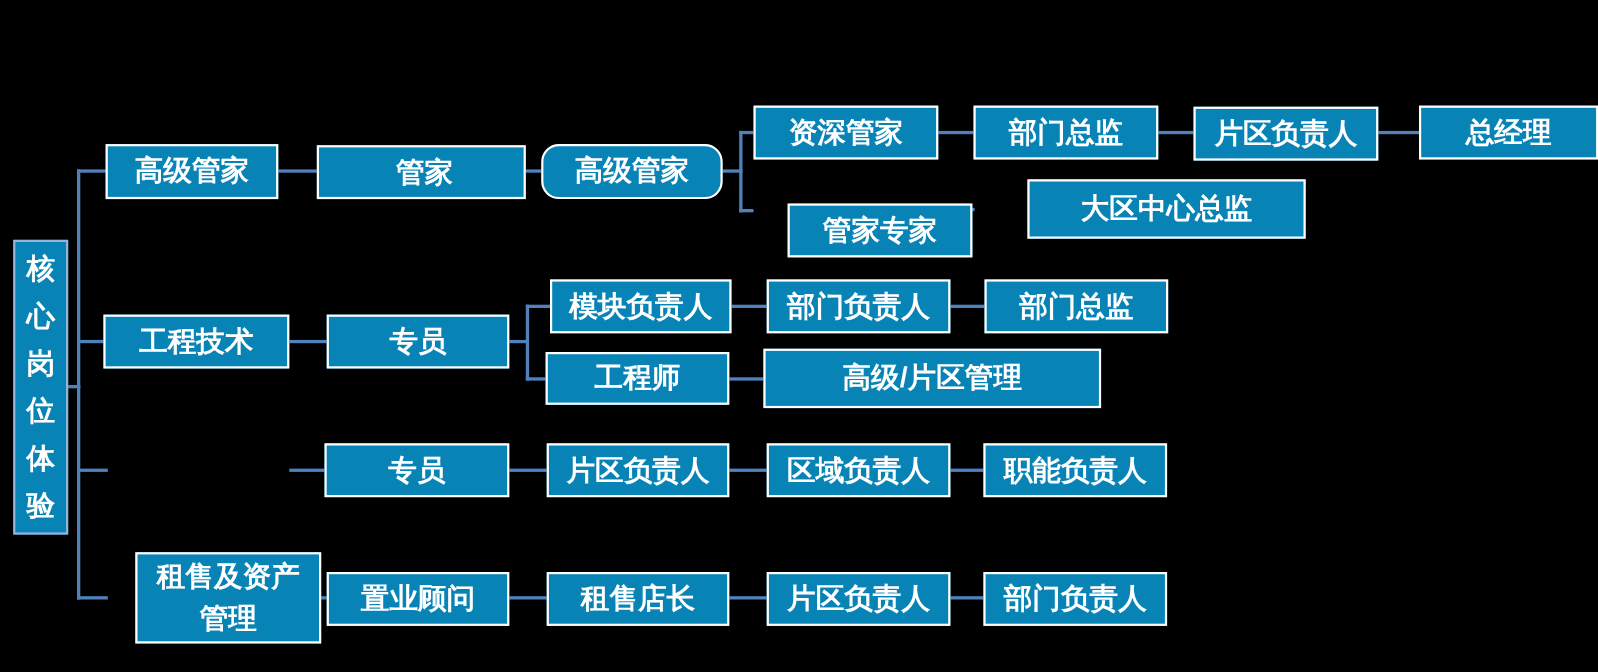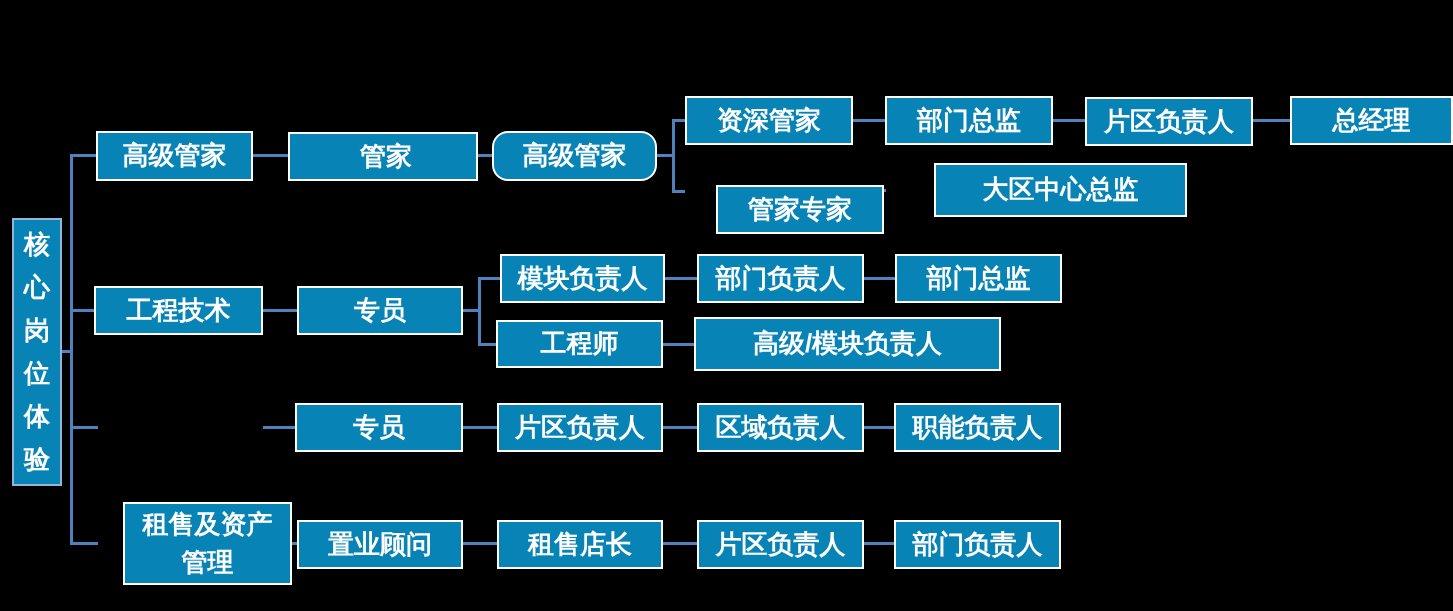--- a/index.html
+++ b/index.html
@@ -82,21 +82,21 @@
   <div class="node" style="left:1290px;top:96px;width:163px;height:49px;">总经理</div>
   <div class="node" style="left:716px;top:165px;width:168px;height:49px;margin-top:20px;">管家专家</div>
   <div class="node" style="left:886px;top:163px;width:253px;height:54px;margin-left:48px;">大区中心总监</div>
 
   <div class="node" style="left:94px;top:286px;width:169px;height:49px;">工程技术</div>
   <div class="node" style="left:297px;top:286px;width:166px;height:49px;">专员</div>
   <div class="node" style="left:500px;top:254px;width:165px;height:49px;">模块负责人</div>
   <div class="node" style="left:697px;top:254px;width:167px;height:49px;">部门负责人</div>
   <div class="node" style="left:895px;top:254px;width:167px;height:49px;">部门总监</div>
   <div class="node" style="left:496px;top:320px;width:167px;height:48px;">工程师</div>
-  <div class="node" style="left:694px;top:317px;width:307px;height:54px;">高级/模块负责人</div>
+  <div class="node" style="left:694px;top:317px;width:307px;height:54px;">高级/片区管理</div>
 
   <div class="node" style="left:295px;top:403px;width:168px;height:49px;">专员</div>
   <div class="node" style="left:497px;top:403px;width:166px;height:49px;">片区负责人</div>
   <div class="node" style="left:697px;top:403px;width:167px;height:49px;">区域负责人</div>
   <div class="node" style="left:894px;top:403px;width:167px;height:49px;">职能负责人</div>
 
   <div class="node wrap" style="left:94px;top:502px;width:169px;height:83px;">租售及资产管理</div>
   <div class="node" style="left:297px;top:520px;width:166px;height:49px;">置业顾问</div>
   <div class="node" style="left:497px;top:520px;width:166px;height:49px;">租售店长</div>
   <div class="node" style="left:697px;top:520px;width:167px;height:49px;">片区负责人</div>

